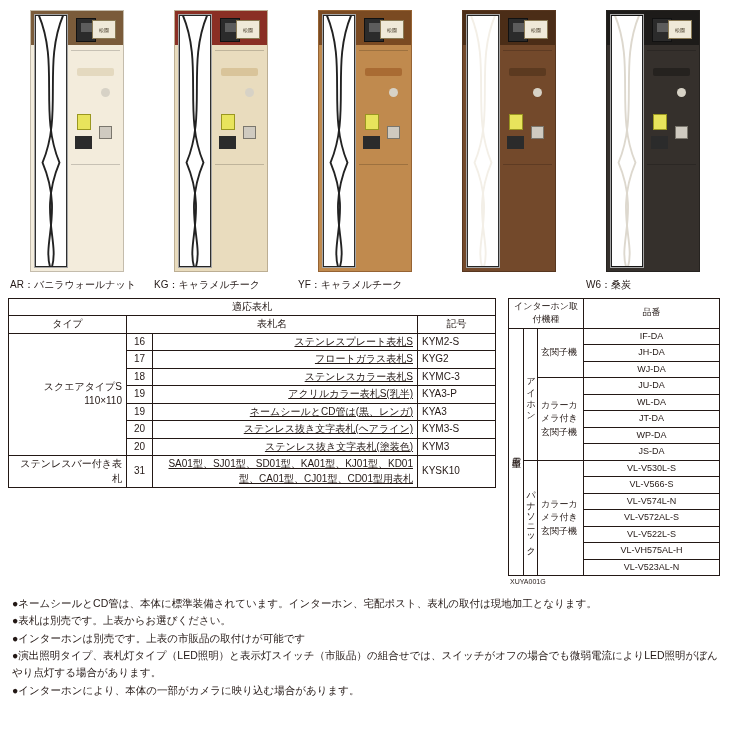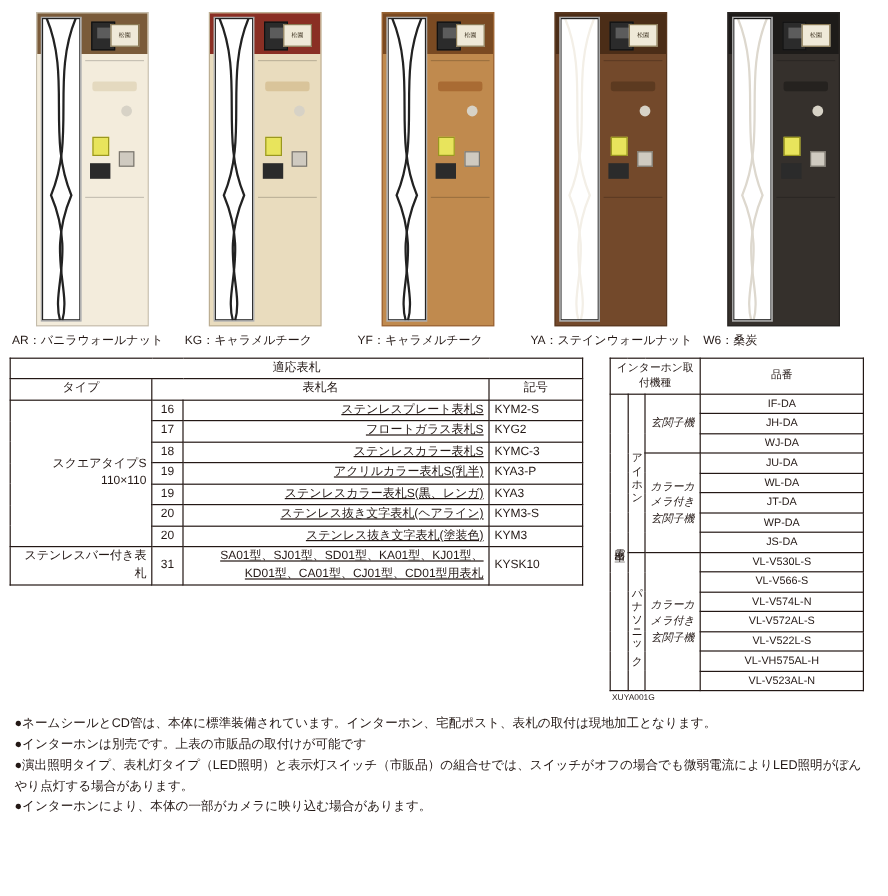--- a/index.html
+++ b/index.html
@@ -87,21 +87,21 @@
     color: #231815;
     text-align: left;
     padding-left: 2px;
   }
 
   
   .tables {
     display: flex;
     align-items: flex-start;
     padding: 6px 20px 0 8px;
-    gap: 22px;
+    gap: 12px;
   }
   table { border-collapse: collapse; }
   .t-left { width: 490px; font-size: 10px; }
   .t-left th, .t-left td {
     border: 1px solid #231815;
     padding: 1px 4px;
     line-height: 1.45;
   }
   .t-left th { font-weight: normal; text-align: center; background: #fff; }
   .t-left td.num { text-align: center; width: 26px; }
@@ -120,21 +120,21 @@
   .t-right td.item { text-align: center; }
   .vtxt {
     writing-mode: vertical-rl;
     text-orientation: upright;
     letter-spacing: 1px;
     white-space: nowrap;
     margin: 0 auto;
     display: block;
   }
   .t-right td.vcell { width: 14px; text-align: center; padding: 2px 0; }
-  .t-right td.sub { width: 46px; text-align: center; font-style: italic; }
+  .t-right td.sub { width: 46px; text-align: left; }
   .rightcap { font-size: 7px; color: #231815; padding-left: 2px; margin-top: 2px; }
 
   
   .notes {
     padding: 10px 12px 0 12px;
     font-size: 10.5px;
     line-height: 1.65;
   }
   .notes .row { display: flex; align-items: flex-start; }
 </style>
@@ -239,21 +239,20 @@
           <div class="nameplate">松園</div>
           <div class="seam" style="top:36px;"></div>
           <div class="postslot" style="background:#5c3a20;"></div>
           <div class="knob"></div>
           <div class="badge"></div>
           <div class="dial"></div>
           <div class="plate2"></div>
           <div class="seam" style="top:150px;"></div>
         </div>
       </div>
-      <div class="swatch-label">YA：ステインウォールナット</div>
     </div>
 
     <div class="swatch">
       <div class="gate" style="background:#2f2b28;">
         <div class="tophead" style="background:#1d1b19;"></div>
         <div class="panelbody" style="background:#35302c;"></div>
         <div class="lattice">
           <svg viewBox="0 0 34 256" preserveAspectRatio="none">
             <path d="M4 0 C26 50 4 100 26 150 C4 200 26 230 18 256" stroke="#ddd8ce" fill="none" stroke-width="2"></path>
             <path d="M30 0 C8 50 30 100 8 150 C30 200 8 230 16 256" stroke="#ddd8ce" fill="none" stroke-width="2"></path>
@@ -308,21 +307,21 @@
         <td class="nm">ステンレスカラー表札S</td>
         <td class="code">KYMC-3</td>
       </tr>
       <tr>
         <td class="num">19</td>
         <td class="nm">アクリルカラー表札S(乳半)</td>
         <td class="code">KYA3-P</td>
       </tr>
       <tr>
         <td class="num">19</td>
-        <td class="nm">ステンレスカラー表札S(黒、レンガ)</td>
+        <td class="nm">ネームシールとCD管は(黒、レンガ)</td>
         <td class="code">KYA3</td>
       </tr>
       <tr>
         <td class="num">20</td>
         <td class="nm">ステンレス抜き文字表札(ヘアライン)</td>
         <td class="code">KYM3-S</td>
       </tr>
       <tr>
         <td class="num">20</td>
         <td class="nm">ステンレス抜き文字表札(塗装色)</td>
@@ -408,20 +407,23 @@
       <div class="rightcap">XUYA001G</div>
     </div>
 
   </div>
 
   <div class="notes">
     <div class="row">
         <span>●ネームシールとCD管は、本体に標準装備されています。インターホン、宅配ポスト、表札の取付は現地加工となります。</span>
       </div>
     <div class="row">
+        <span>●表札は別売です。上表からお選びください。</span>
+      </div>
+    <div class="row">
         <span>●インターホンは別売です。上表の市販品の取付けが可能です</span>
       </div>
     <div class="row">
         <span>●演出照明タイプ、表札灯タイプ（LED照明）と表示灯スイッチ（市販品）の組合せでは、スイッチがオフの場合でも微弱電流によりLED照明がぼんやり点灯する場合があります。</span>
       </div>
     <div class="row">
         <span>●インターホンにより、本体の一部がカメラに映り込む場合があります。</span>
       </div>
   </div>
 

